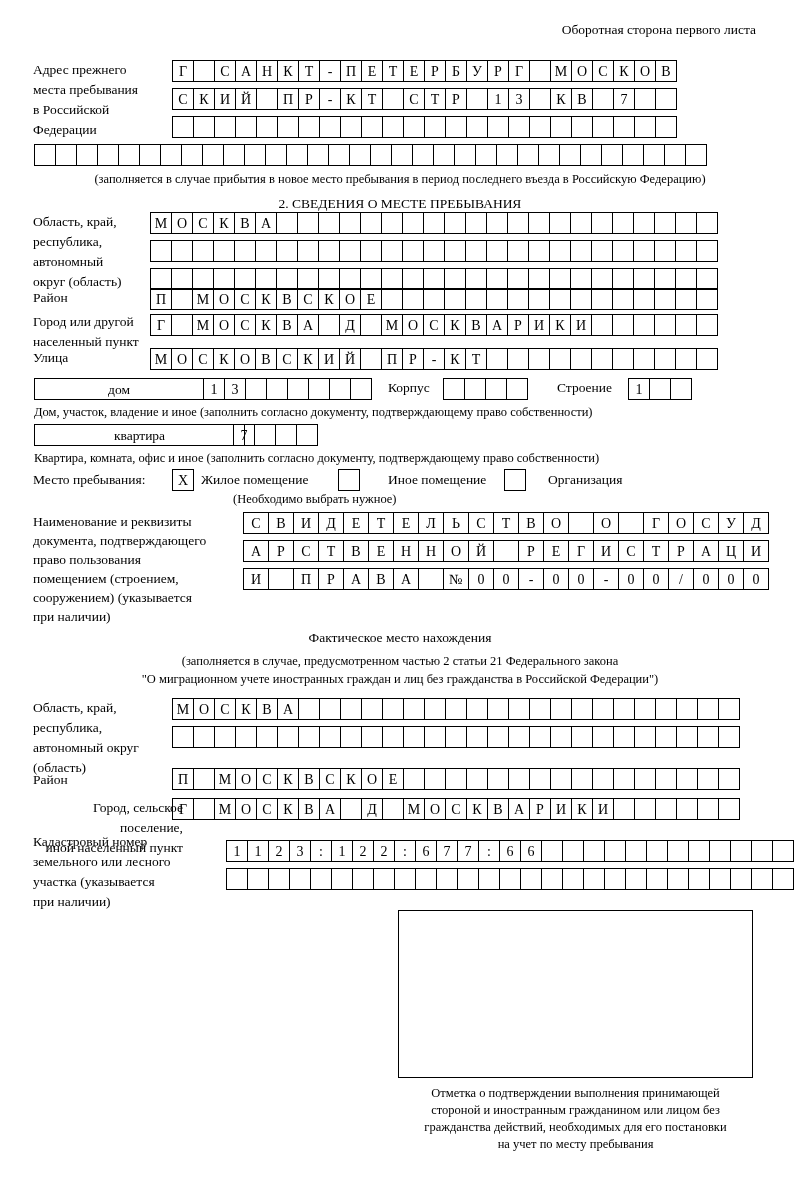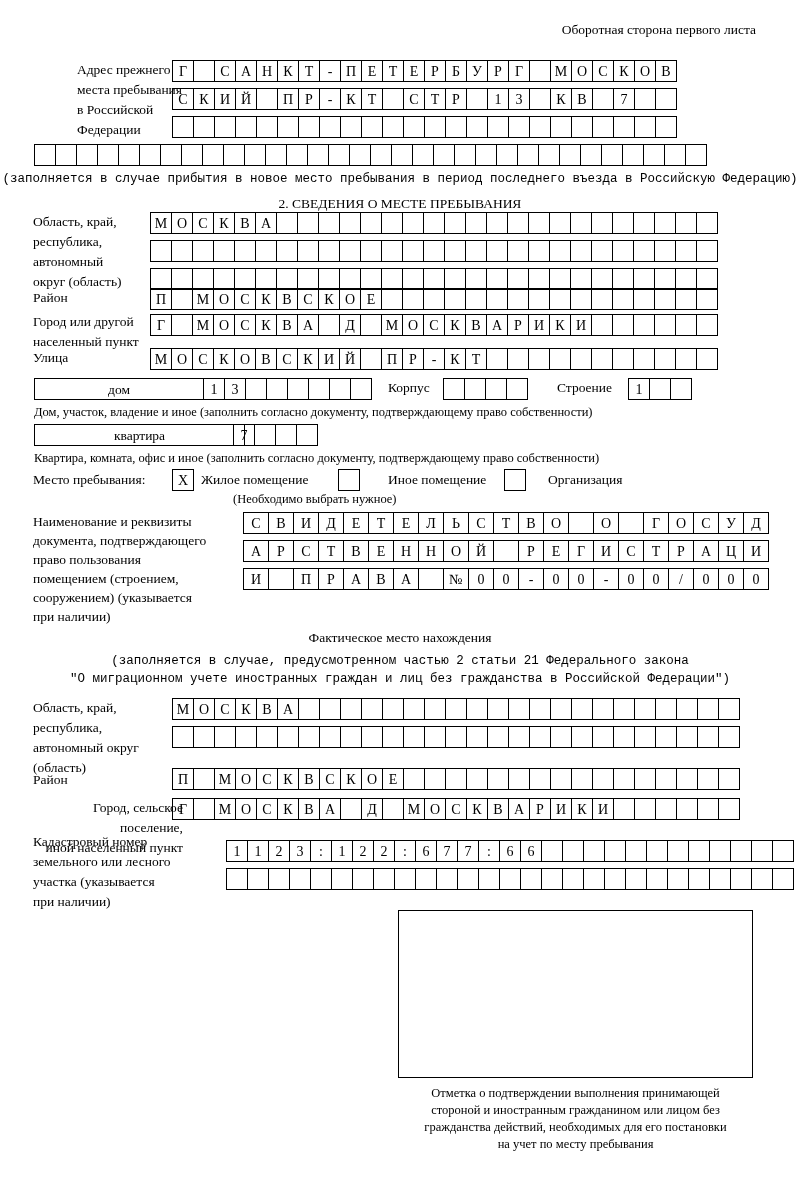--- a/index.html
+++ b/index.html
@@ -32,21 +32,20 @@
     font-size: 13.5px;
     line-height: 20px;
     white-space: pre-line;
   }
   .lbl.small { font-size: 12.5px; }
   .center-note {
     position: absolute;
     width: 100%;
     text-align: center;
     font-size: 12.5px;
-    font-family: Liberation Mono, monospace;
   }
   .sect-title {
     position: absolute;
     width: 100%;
     text-align: center;
     font-weight: normal;
     font-size: 13.5px;
   }
   
   .cells {
@@ -96,21 +95,21 @@
     line-height: 17px;
   }
 </style>
 </head>
 <body>
 
 <div class="page">
 
   <div class="hdr-right">Оборотная сторона первого листа</div>
 
-  <div class="lbl" style="left:33px; top:60px; width:140px;margin-left:44px;">Адрес прежнего
+  <div class="lbl" style="left:33px; top:60px; width:140px;">Адрес прежнего
 места пребывания
 в Российской
 Федерации</div>
 
   <div class="cells" id="prev-row1" style="left:172px; top:60px;">
       <div class="cell">Г</div>
       <div class="cell"></div>
       <div class="cell">С</div>
       <div class="cell">А</div>
       <div class="cell">Н</div>

